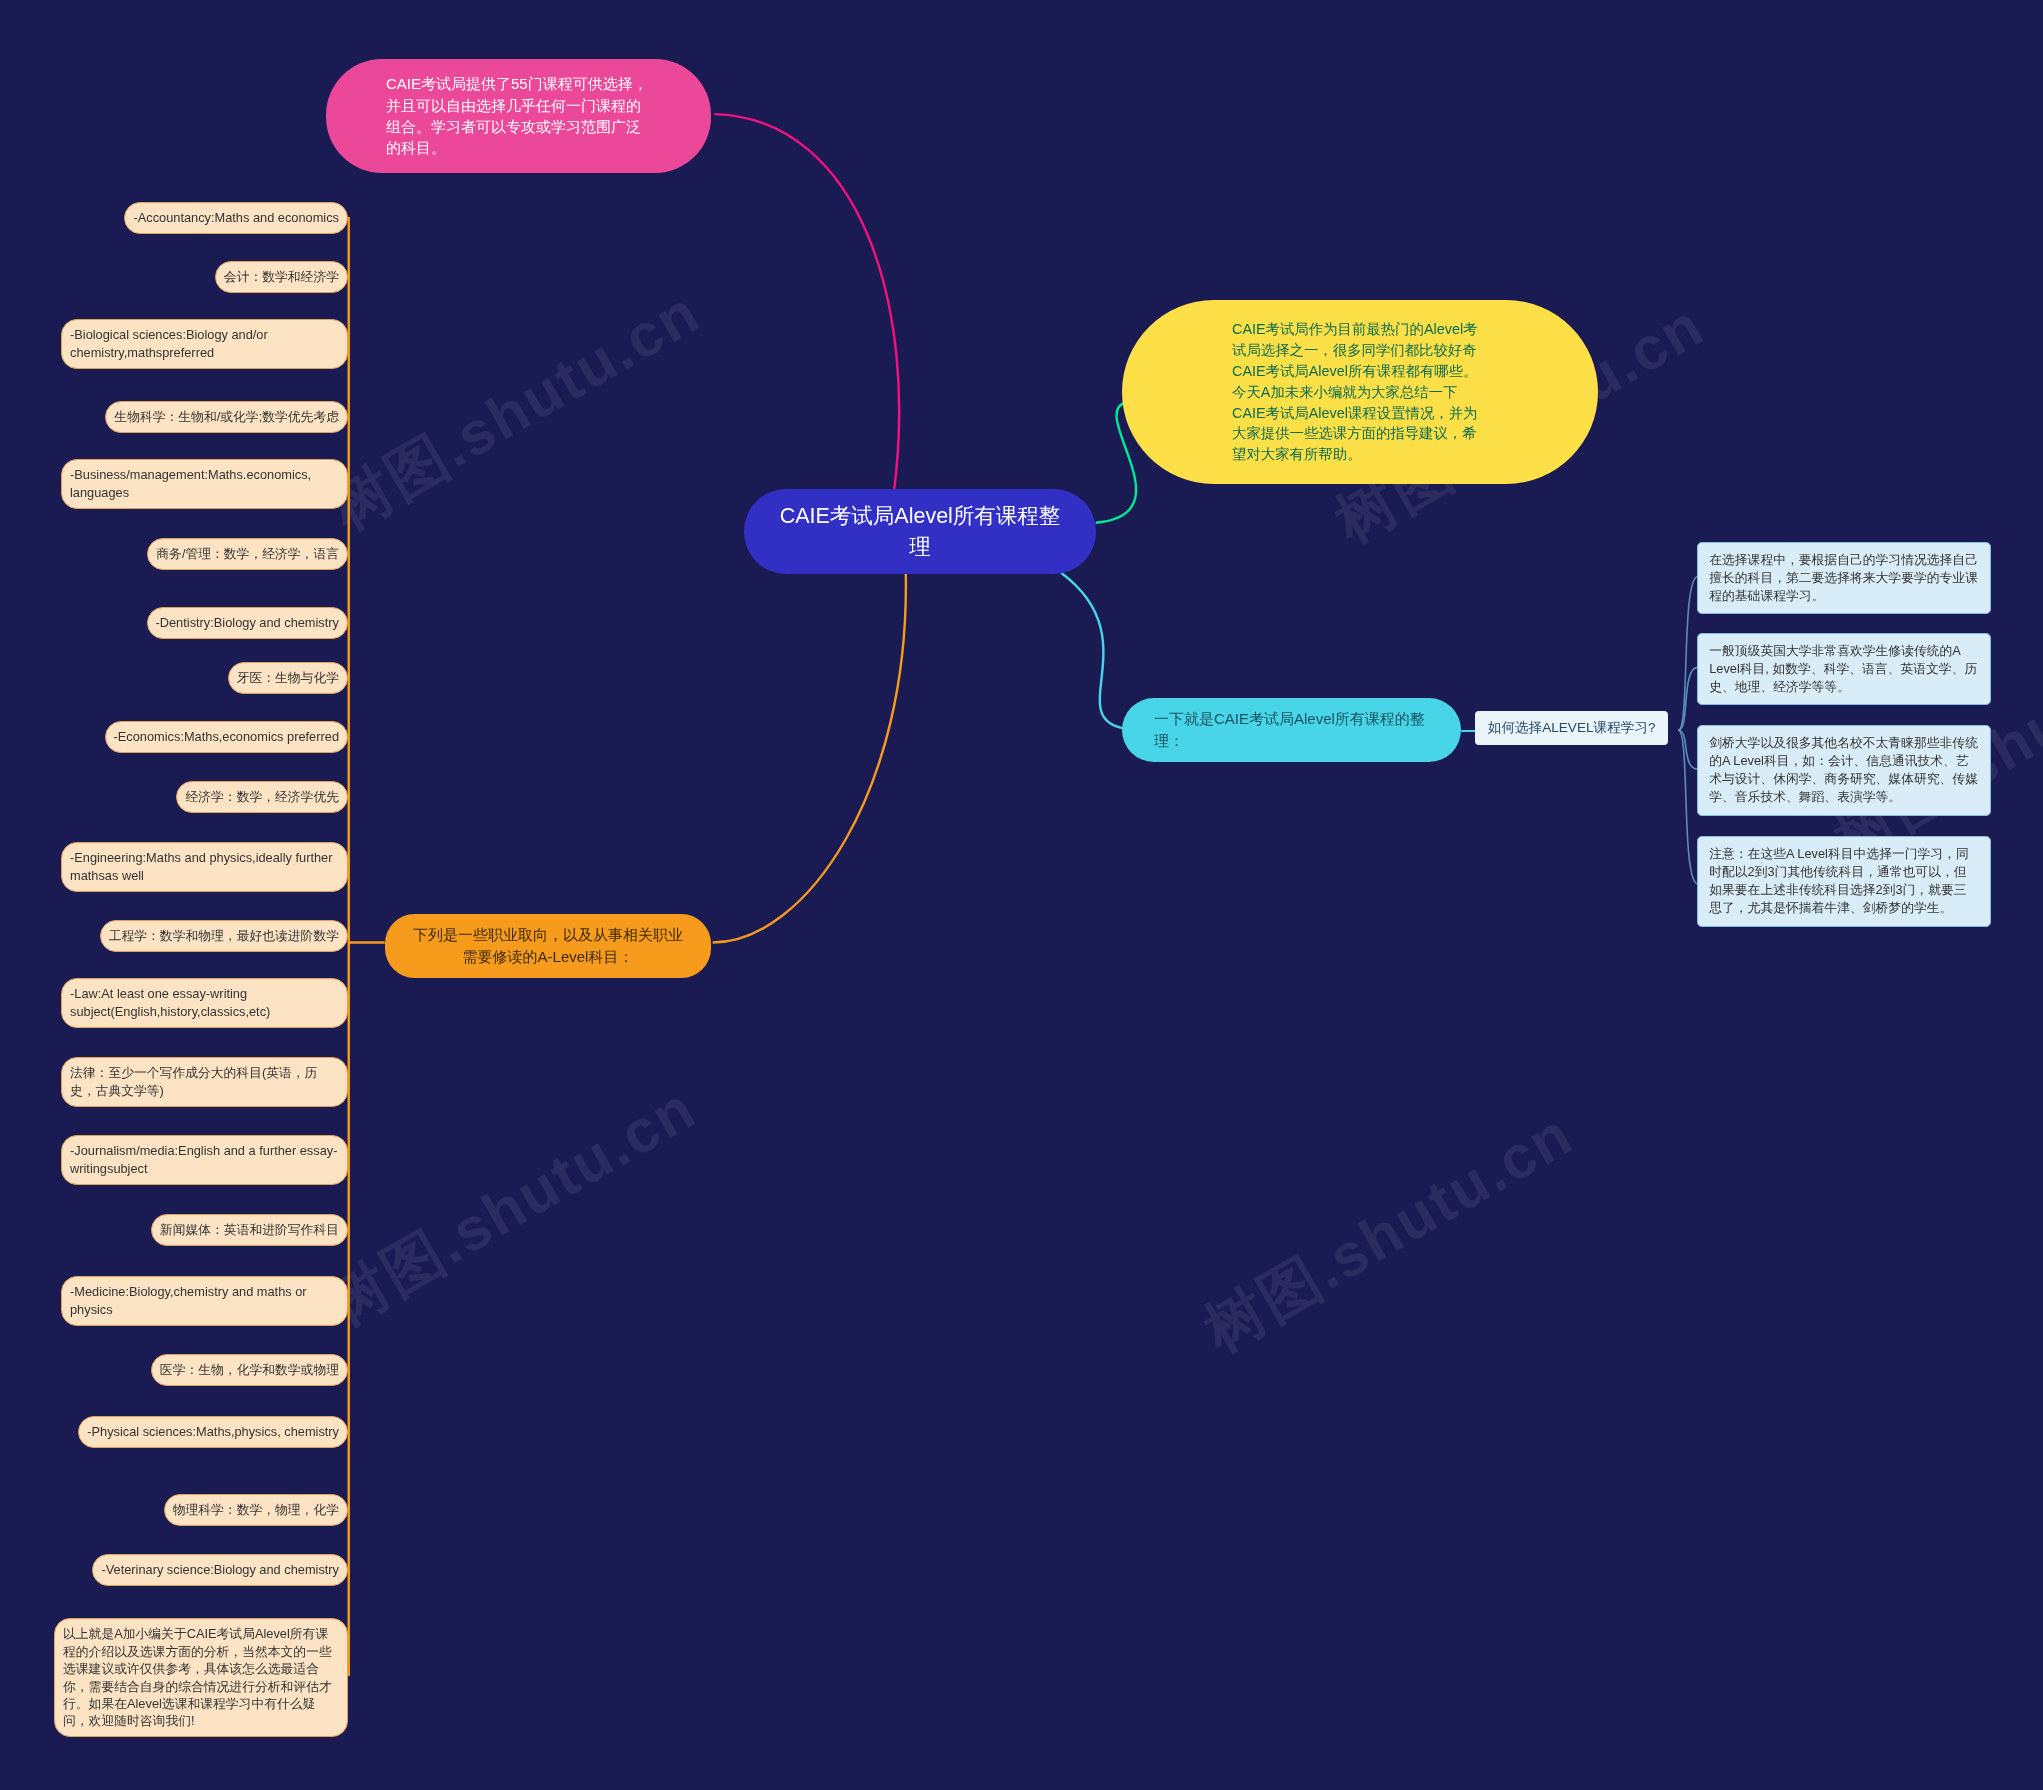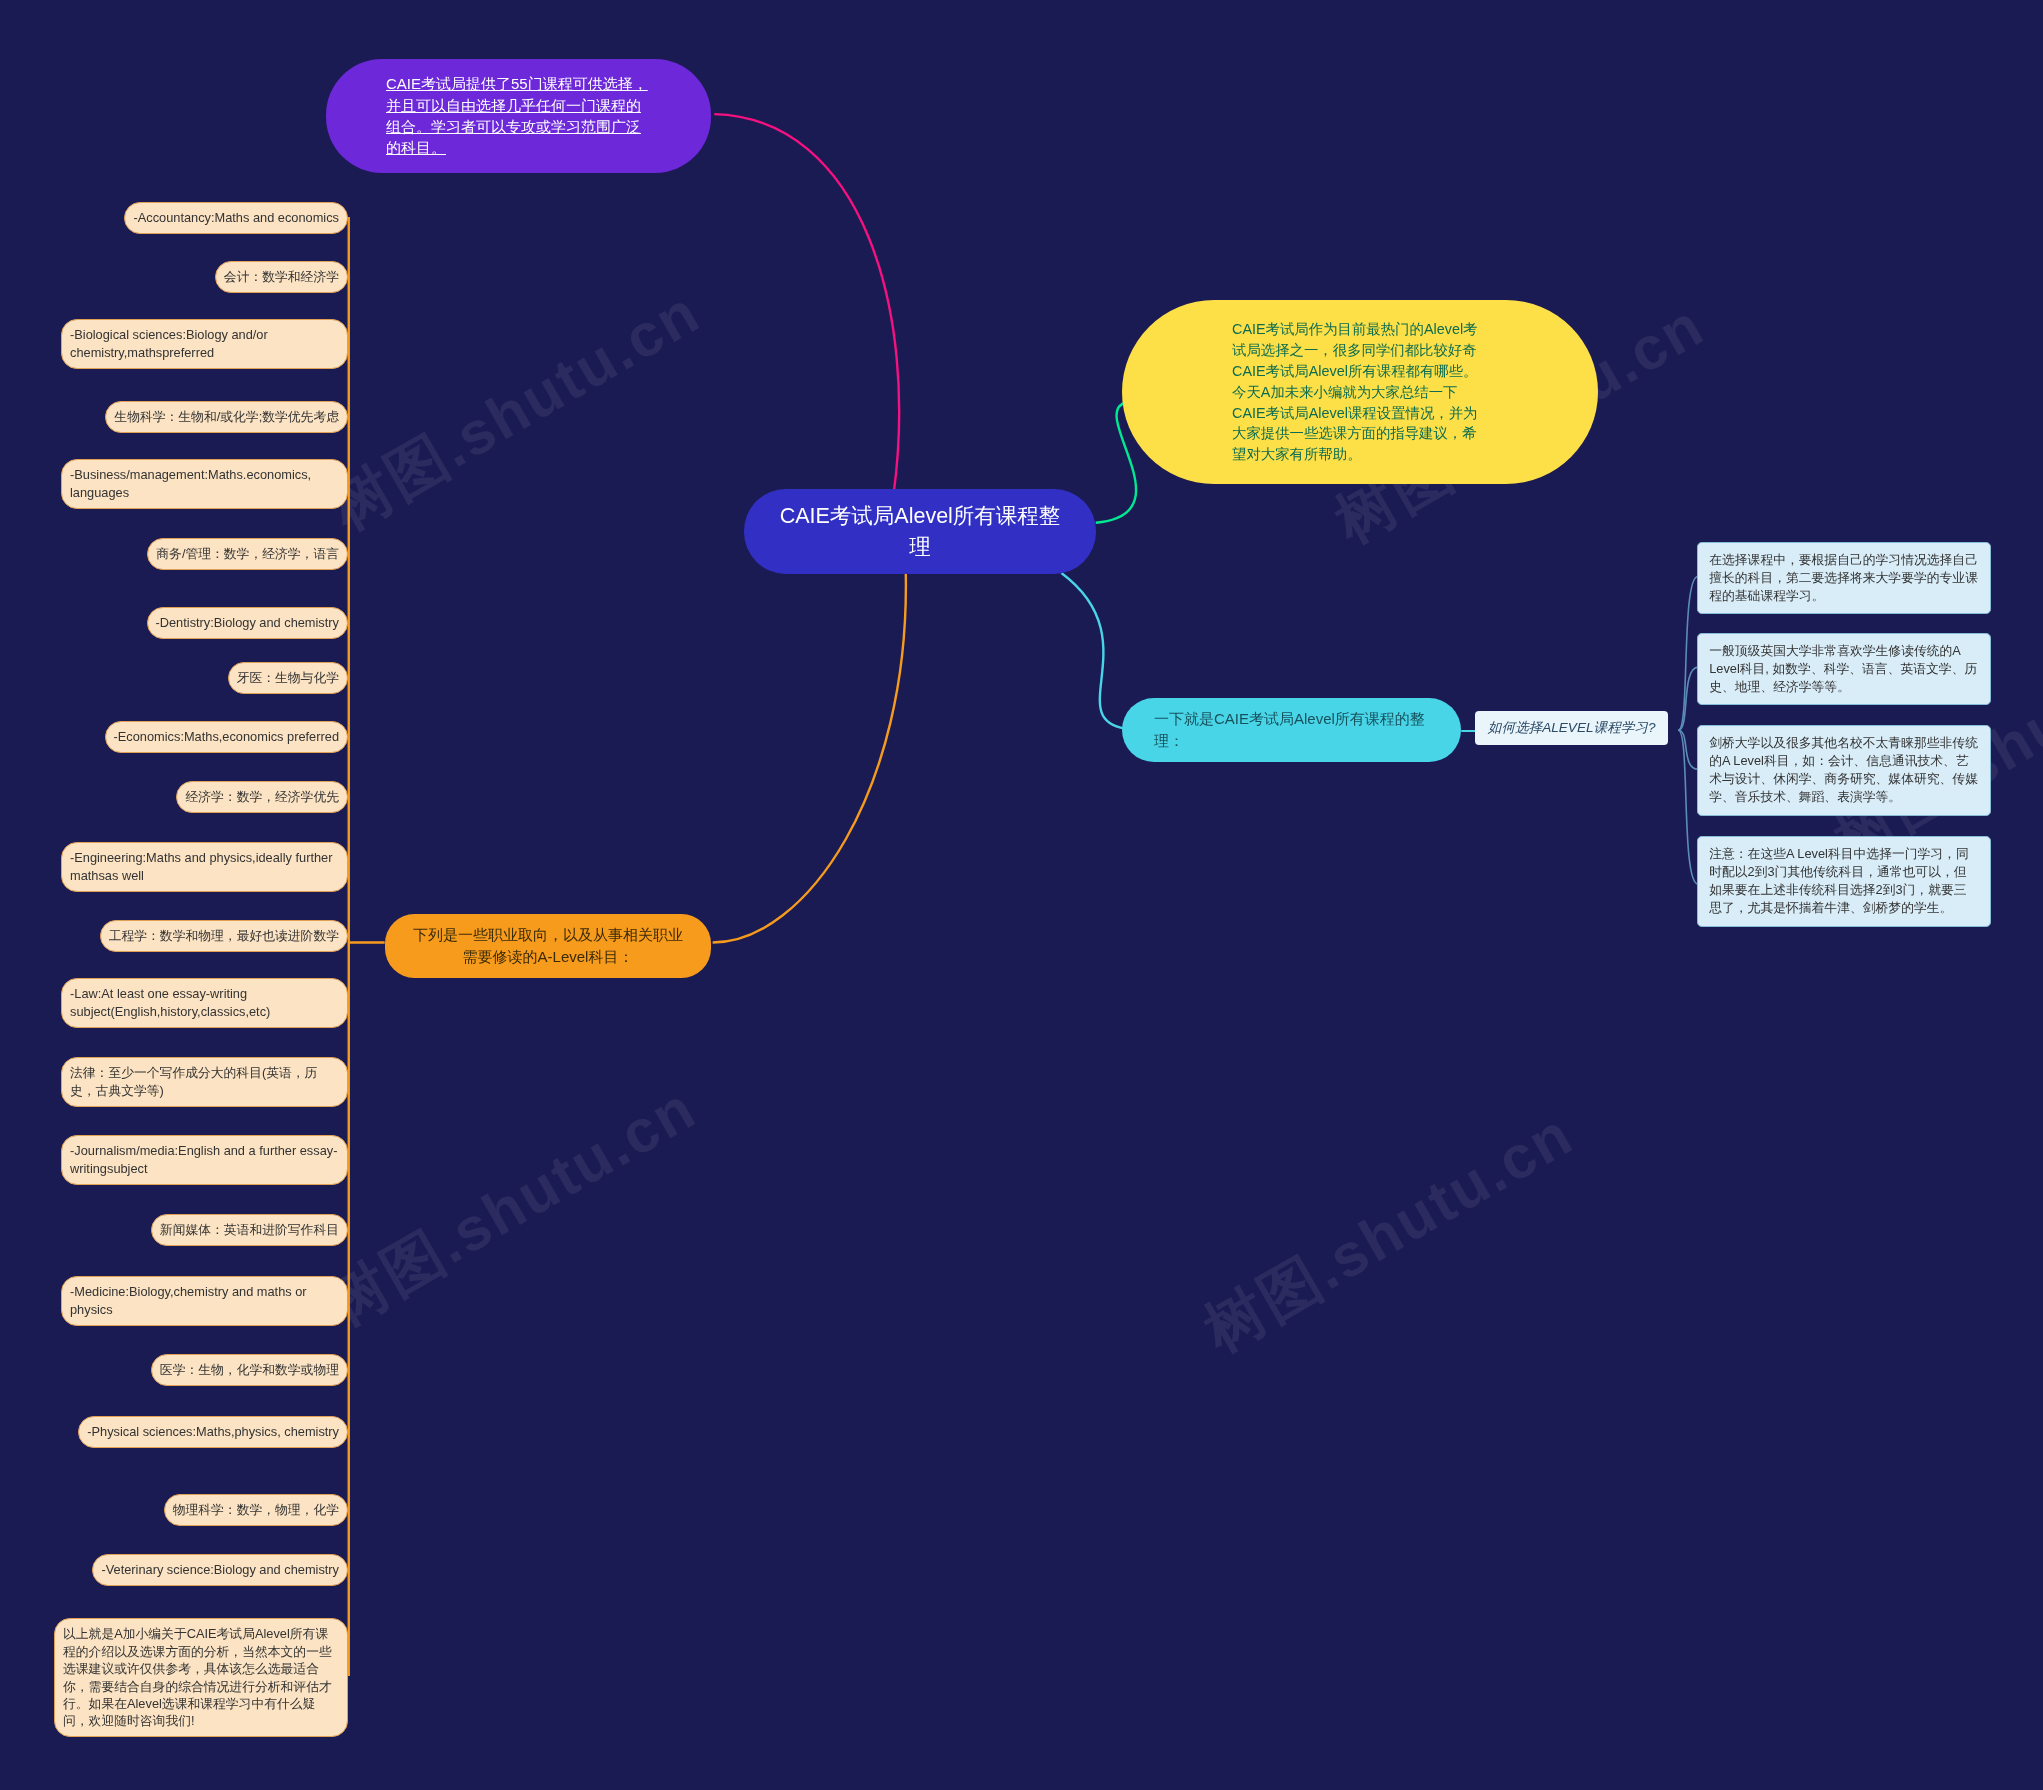--- a/index.html
+++ b/index.html
@@ -15,23 +15,23 @@
   .wm{
     position:absolute;z-index:0;
     font-size:60px;font-weight:700;letter-spacing:2.4px;
     color:rgba(255,255,255,0.07);
     transform:translate(-50%,-50%) rotate(-30deg);
     white-space:nowrap;pointer-events:none;
   }
   .node{position:absolute;box-sizing:border-box;z-index:2;overflow-wrap:break-word;}
   .pink-note{
     left:326px;top:59px;width:385px;
-    background:#6d28d9;color:#ffffff;
+    background:#ec4899;color:#ffffff;
     border-radius:56px;padding:14.4px 60px;
-    font-size:15px;line-height:1.42;text-align:left;text-decoration:underline;
+    font-size:15px;line-height:1.42;text-align:left;
   }
   .green-note{
     left:1122px;top:300px;width:476px;
     background:#fde047;color:#0d6b4f;
     border-radius:104px;padding:19px 110px;
     font-size:14.4px;line-height:1.45;text-align:left;
   }
   .central{
     left:744px;top:489px;width:352px;height:85px;
     background:#3230c4;color:#ffffff;
@@ -43,21 +43,21 @@
   .cyan-node{
     left:1122px;top:698px;width:339px;
     background:#49d5e8;color:#17525c;
     border-radius:33px;padding:10.4px 32px;
     font-size:15px;line-height:1.45;text-align:left;
   }
   .hub-node{
     left:1475px;top:711px;
     background:#e9f4fb;color:#2a4a66;
     border-radius:4px;padding:8.8px 12.8px;
-    font-size:13.6px;line-height:1.2;white-space:nowrap;font-style:italic;
+    font-size:13.6px;line-height:1.2;white-space:nowrap;
   }
   .orange-node{
     left:385px;top:914px;width:326px;
     background:#f79b1d;color:#3a2a08;
     border-radius:29.5px;padding:10.4px 22.3px;
     font-size:15px;line-height:1.45;text-align:center;
   }
   .blue-box{
     left:1697px;width:294px;
     background:#d9edf8;border:0.8px solid #85bcd9;

